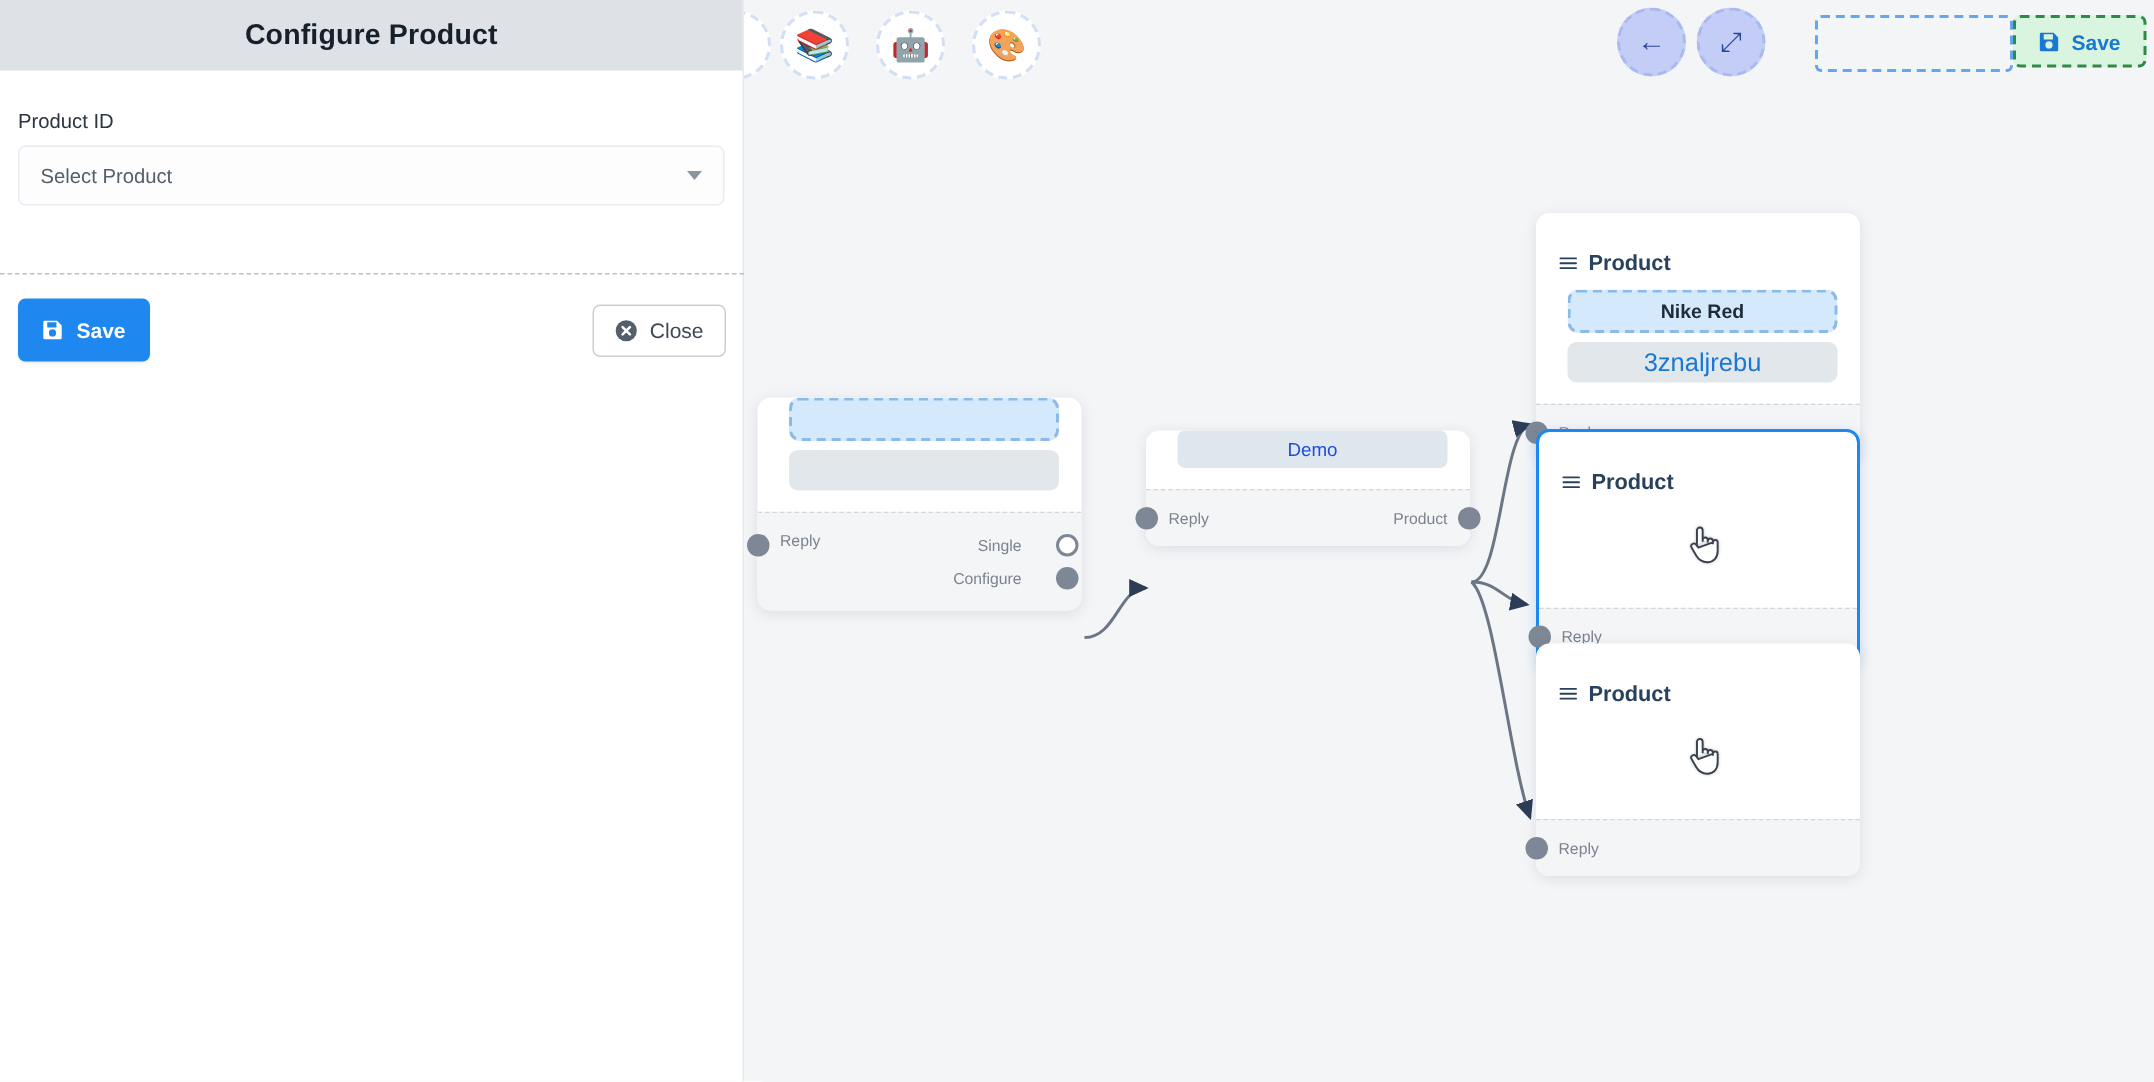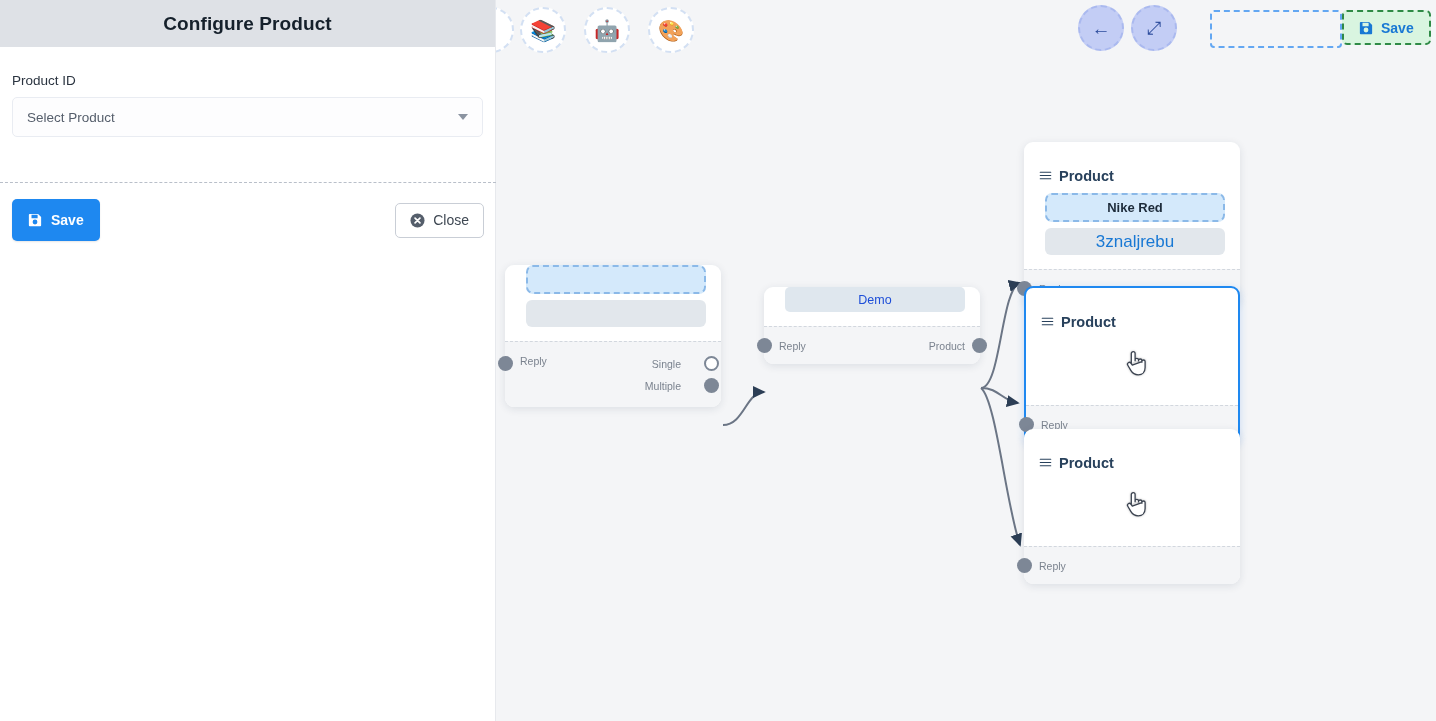--- a/index.html
+++ b/index.html
@@ -272,21 +272,21 @@
       </div>
       <div class="node-foot tall">
         <span class="port left" style="top:14px;"></span>
         <span class="port-label" style="align-self:flex-start; margin-top:13px;">Reply</span>
         <div class="foot-right">
           <div class="foot-row">
             <span class="port-label">Single</span>
             <span class="port hollow" style="position:relative; right:-13px;"></span>
           </div>
           <div class="foot-row">
-            <span class="port-label">Multiple</span>
+            <span class="port-label">Configure</span>
             <span class="port" style="position:relative; right:-13px;"></span>
           </div>
         </div>
       </div>
     </div>
 
     <div class="node" style="left:268px; top:287px; width:216px;">
       <div class="node-content">
         <div class="ph-btn">Demo</div>
       </div>

